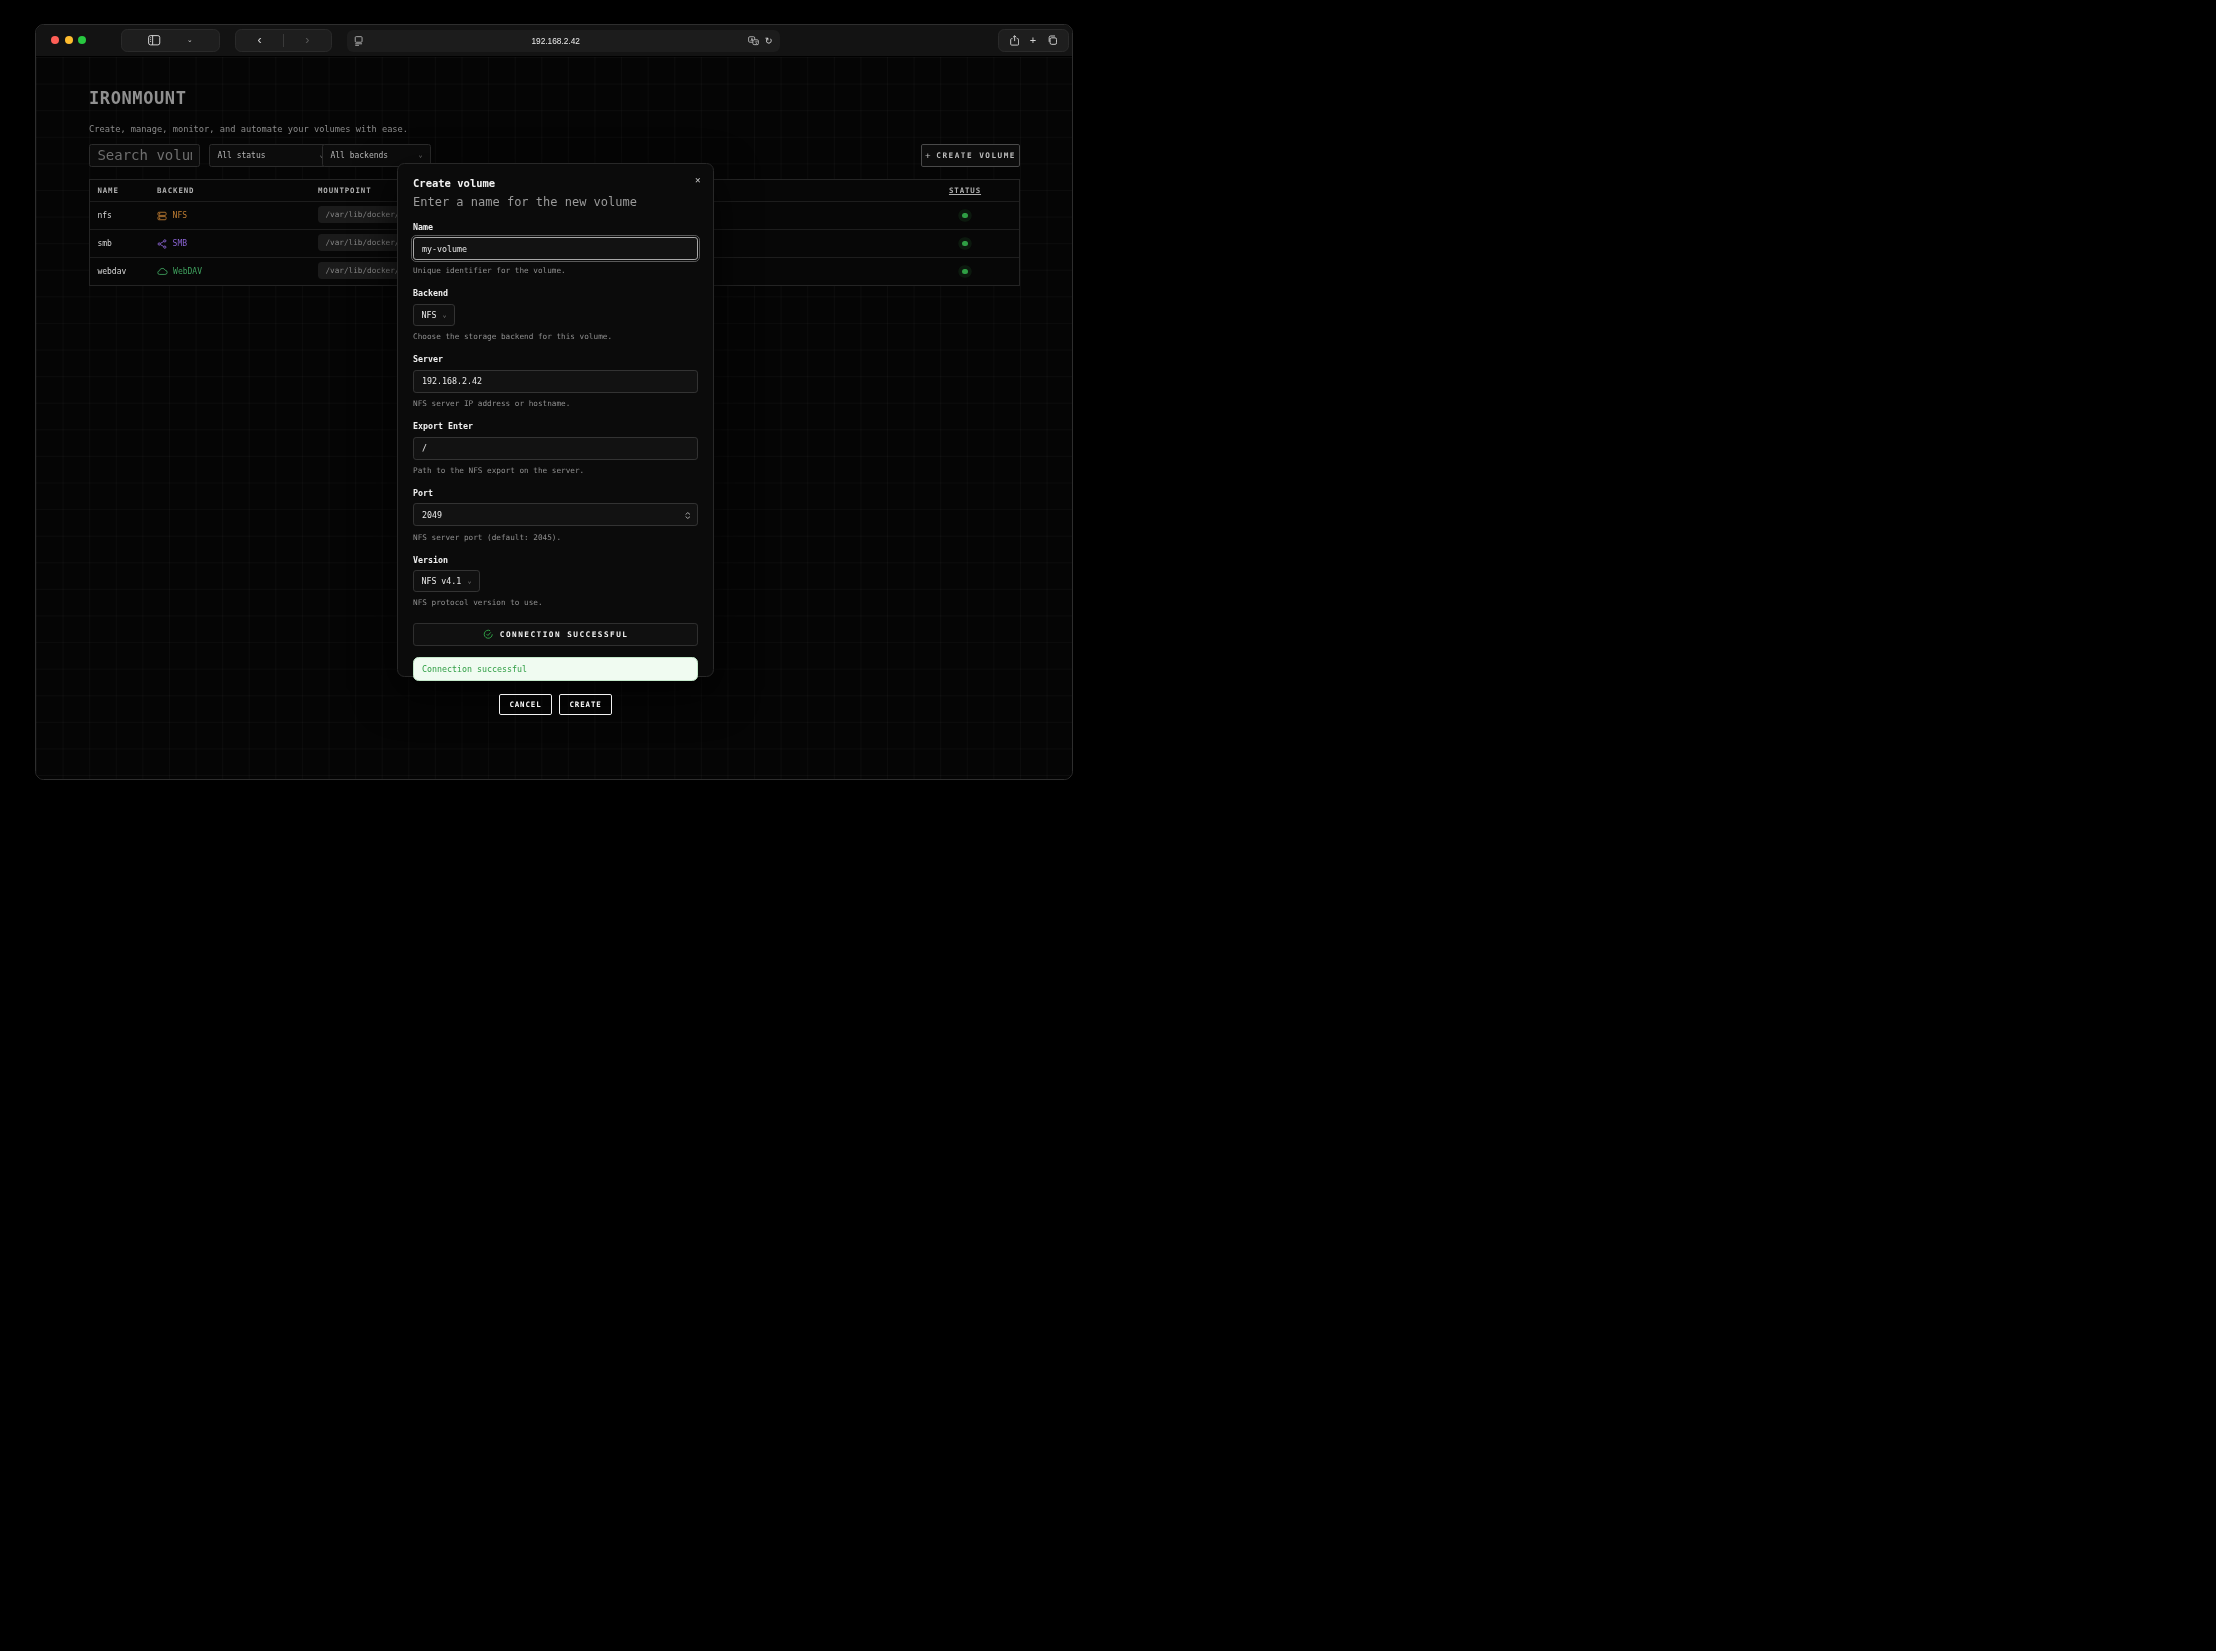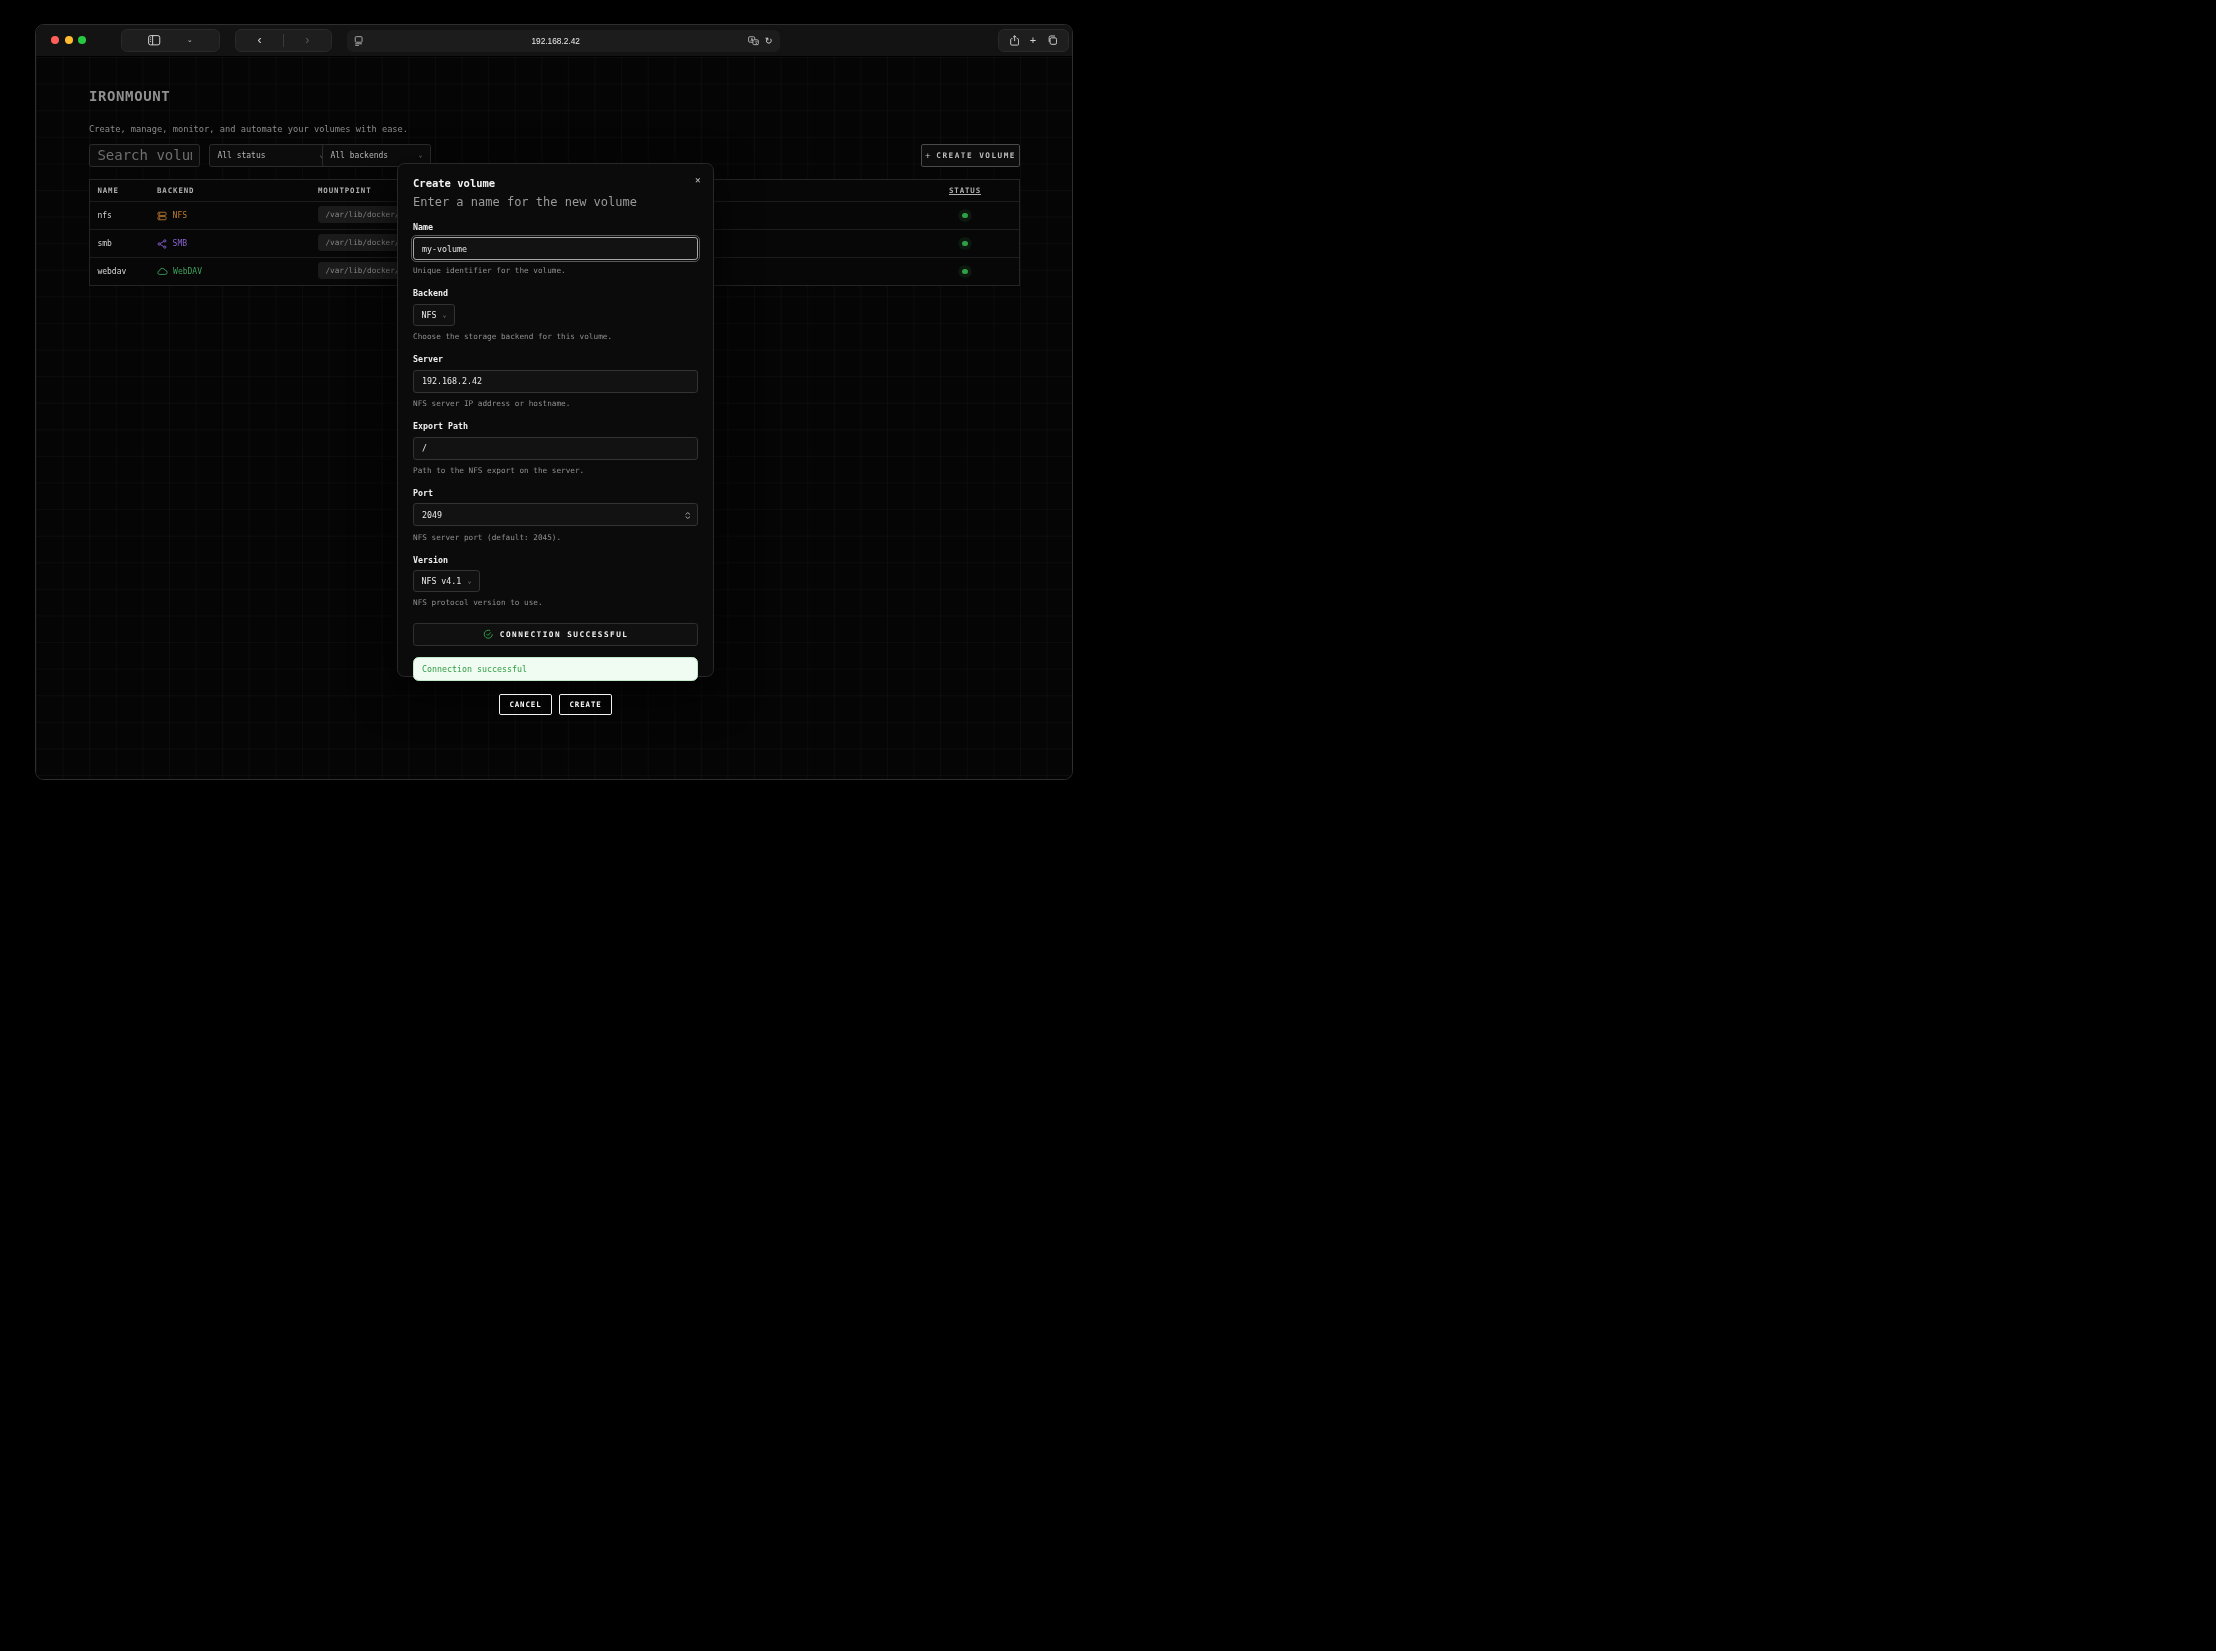--- a/index.html
+++ b/index.html
@@ -48,21 +48,21 @@
 
   
   .page {
     position:relative; height:724px; background:#050505;
     background-image:
       linear-gradient(rgba(255,255,255,0.028) 0.6px, transparent 0.6px),
       linear-gradient(90deg, rgba(255,255,255,0.028) 0.6px, transparent 0.6px);
     background-size:26.6px 26.6px;
   }
   .apptitle {
-    position:absolute; left:53px; top:31px; font-size:14px; font-weight:bold;
+    position:absolute; left:53px; top:31px; font-size:17px; font-weight:bold;
     color:#909090; letter-spacing:0.6px;
   }
   .appsub { position:absolute; left:53px; top:67px; font-size:8.7px; color:#8b8b8b; }
 
   .toolbar { position:absolute; left:53px; top:87px; width:931px; height:23.5px; }
   .search {
     position:absolute; left:0; width:111px; height:23.5px; background:#0c0c0c;
     border:0.6px solid #2b2b2b; border-radius:2.5px; color:#cfcfcf; font-size:14px;
     padding:0 7.4px; font-family:inherit; outline:none;
   }
@@ -323,21 +323,21 @@
       <div class="m-select">
         <span>NFS</span>
         <span class="chev-small" style="color:#777;">⌄</span>
       </div>
       <div class="m-help">Choose the storage backend for this volume.</div>
 
       <div class="m-label">Server</div>
       <input class="m-input" value="192.168.2.42" style="">
       <div class="m-help">NFS server IP address or hostname.</div>
 
-      <div class="m-label">Export Path</div>
+      <div class="m-label">Export Enter</div>
       <input class="m-input" value="/" style="">
       <div class="m-help">Path to the NFS export on the server.</div>
 
       <div class="m-label">Port</div>
       <div class="port-wrap">
         <input class="m-input" value="2049" style="">
         <span class="spinner">
           <svg width="5.6" height="3.1" viewBox="0 0 9 5" fill="none" stroke="#c9c9c9" stroke-width="1.3">
               <path d="M1 4 L4.5 1 L8 4"></path>
             </svg>

